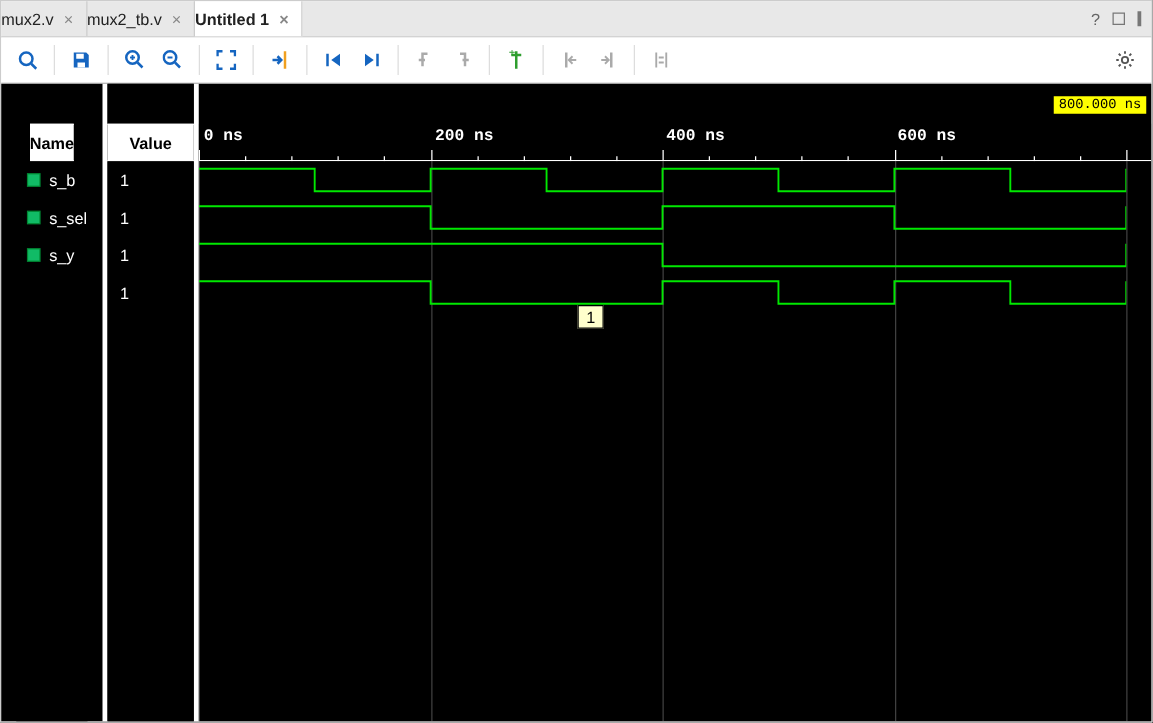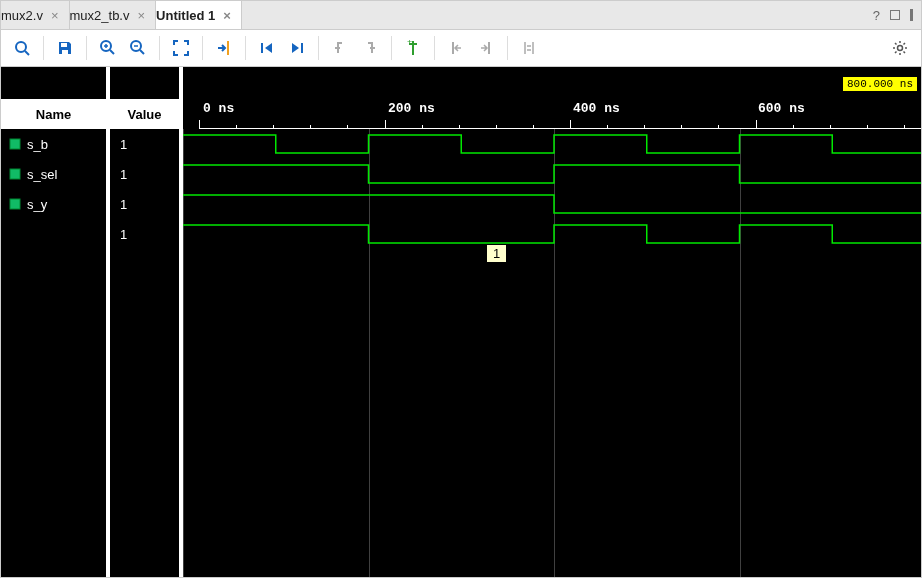--- a/index.html
+++ b/index.html
@@ -18,35 +18,35 @@
   
   .toolbar { height:37px; display:flex; align-items:center; gap:0; padding:0 6px; border-bottom:1px solid #ccc; background:#fff; }
   .tbtn { width:30px; height:30px; display:flex; align-items:center; justify-content:center; cursor:pointer; color:#1565c0; }
   .tbtn.muted { color:#aaa; }
   .tsep { width:1px; height:24px; background:#ddd; margin:0 6px; }
   .toolbar .spacer { flex:1; }
   .gear { color:#555; }
 
   
   .main { flex:1; display:flex; background:#000; min-height:0; }
-  .namecol { width:109px; display:flex; flex-direction:column; border-right:4px solid #fff; }
+  .namecol { width:85px; display:flex; flex-direction:column; border-right:4px solid #fff;align-items:center; }
   .valcol  { width:73px; display:flex; flex-direction:column; border-right:4px solid #fff; }
   .wavecol { flex:1; position:relative; overflow:hidden; }
 
   .topgap { height:32px; background:#000; }
 
   .colheader { height:30px; background:#fff; color:#000; display:flex; align-items:center; justify-content:center; font-weight:bold; font-size:13px; border-top:1px solid #fff; border-bottom:1px solid #fff; }
   .siglist { flex:1; background:#000; }
   .sigrow { height:30px; display:flex; align-items:center; padding-left:8px; color:#fff; font-size:13px; gap:6px; }
   .sigicon { width:12px; height:12px; }
   .valrow { height:30px; display:flex; align-items:center; padding-left:10px; color:#fff; font-size:13px; }
 
   
   .cursor-readout { position:absolute; top:10px; right:4px; background:#ffff00; color:#000; font-family:"Courier New",monospace; font-size:11px; font-weight:normal; padding:1px 4px; }
-  .ruler { position:absolute; top:32px; left:16px; right:0; height:30px; background:#000;text-decoration:underline; }
+  .ruler { position:absolute; top:32px; left:0; right:0; height:30px; background:#000;text-decoration:underline; }
   .ruler-label { position:absolute; top:2px; color:#fff; font-family:"Courier New",monospace; font-size:13px; font-weight:bold; }
   .ruler-ticks { position:absolute; bottom:0; left:0; right:0; height:10px; }
   .ruler-baseline { position:absolute; bottom:0; left:0; right:0; height:1px; background:#fff; }
   .tick { position:absolute; bottom:0; width:1px; background:#fff; }
   .tick.major { height:9px; }
   .tick.minor { height:4px; }
 
   .waves { position:absolute; top:62px; left:0; right:0; bottom:0; background:#000; }
   .gridline { position:absolute; top:0; bottom:0; width:1px; background:rgba(255,255,255,0.25); }
   .wavelane { position:absolute; left:0; right:0; height:30px; }

